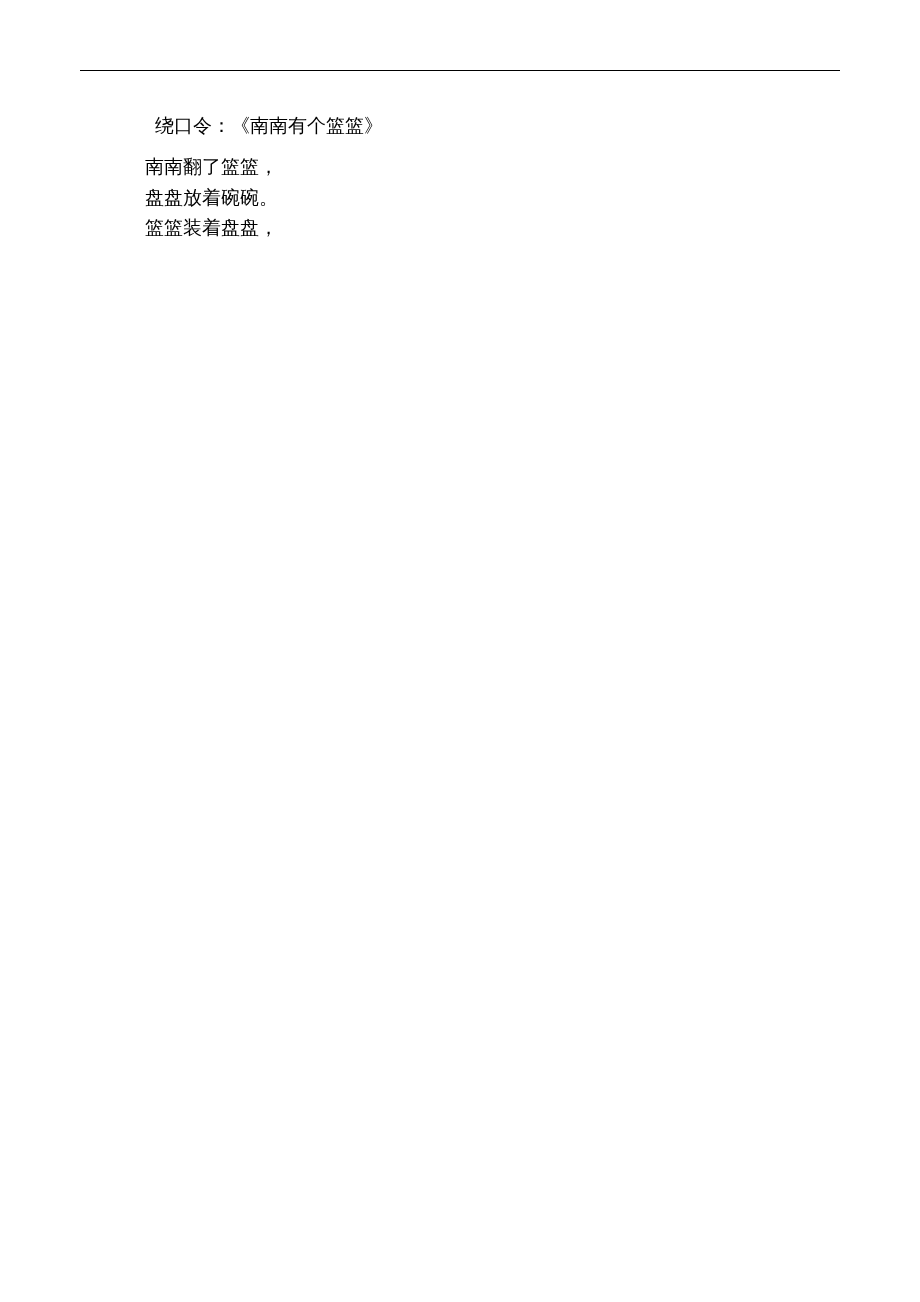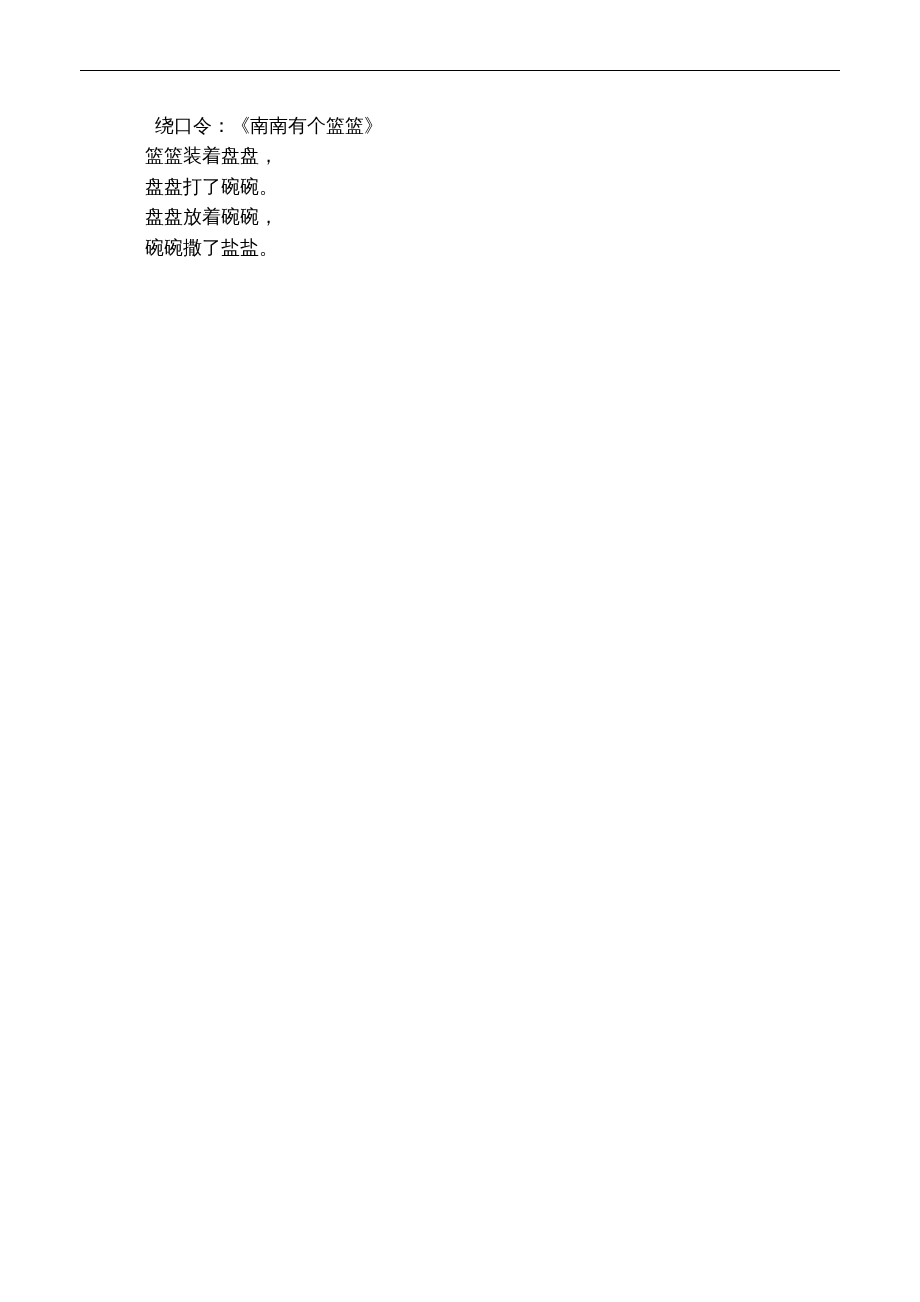--- a/index.html
+++ b/index.html
@@ -23,37 +23,36 @@
       margin-bottom: 40px;
       width: 100%;
     }
     .content {
       padding-left: 65px;
       font-size: 19px;
       line-height: 1.6;
       color: #000;
     }
     .title-line {
-      margin-bottom: 0;
+      margin-bottom: 11px;
     }
     .title-indent {
       display: inline-block;
       width: 10px;
     }
     .line {
       display: block;
     }
   </style>
 </head>
 <body>
 
 <div class="page">
   <hr class="divider">
   <div class="content">
     <div class="line title-line">
       <span class="title-indent"></span><span>绕口令：</span><span>《南南有个篮篮》</span>
     </div>
+    <span class="line">南南翻了篮篮，</span>
+    <span class="line">盘盘放着碗碗。</span>
     <span class="line">篮篮装着盘盘，</span>
-    <span class="line">盘盘打了碗碗。</span>
-    <span class="line">盘盘放着碗碗，</span>
-    <span class="line">碗碗撒了盐盐。</span>
   </div>
 </div>
 
 </body></html>

